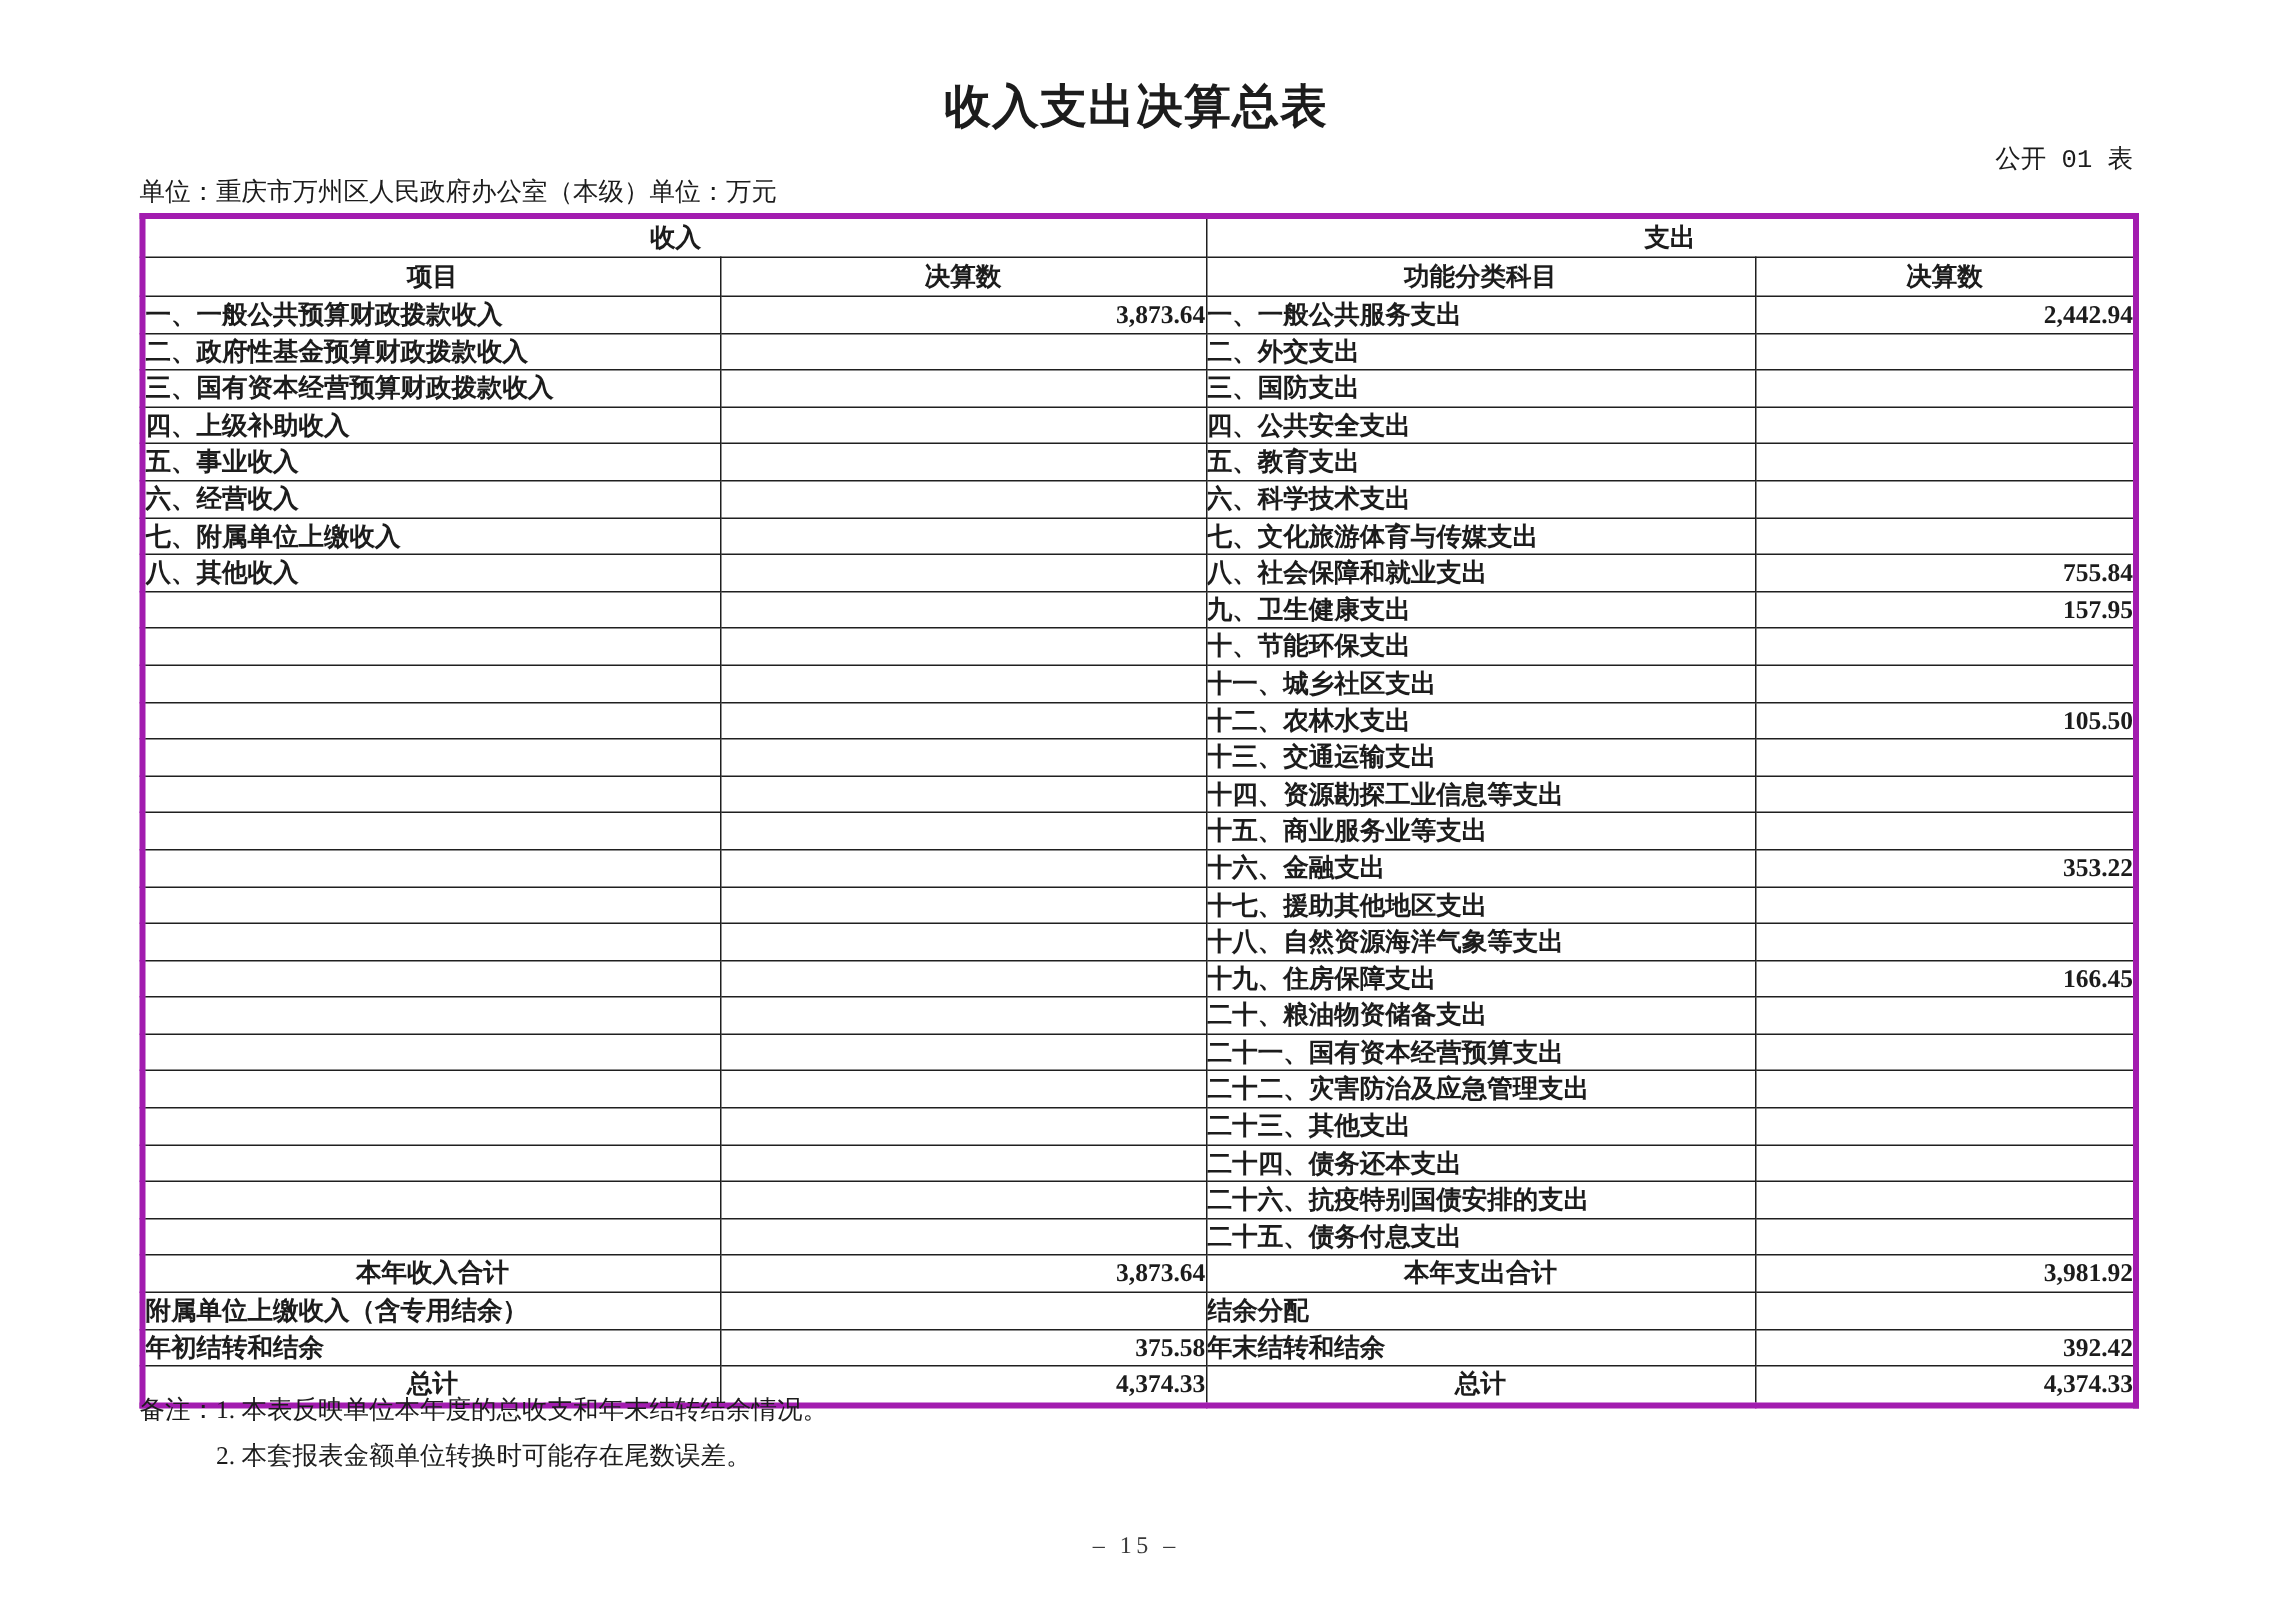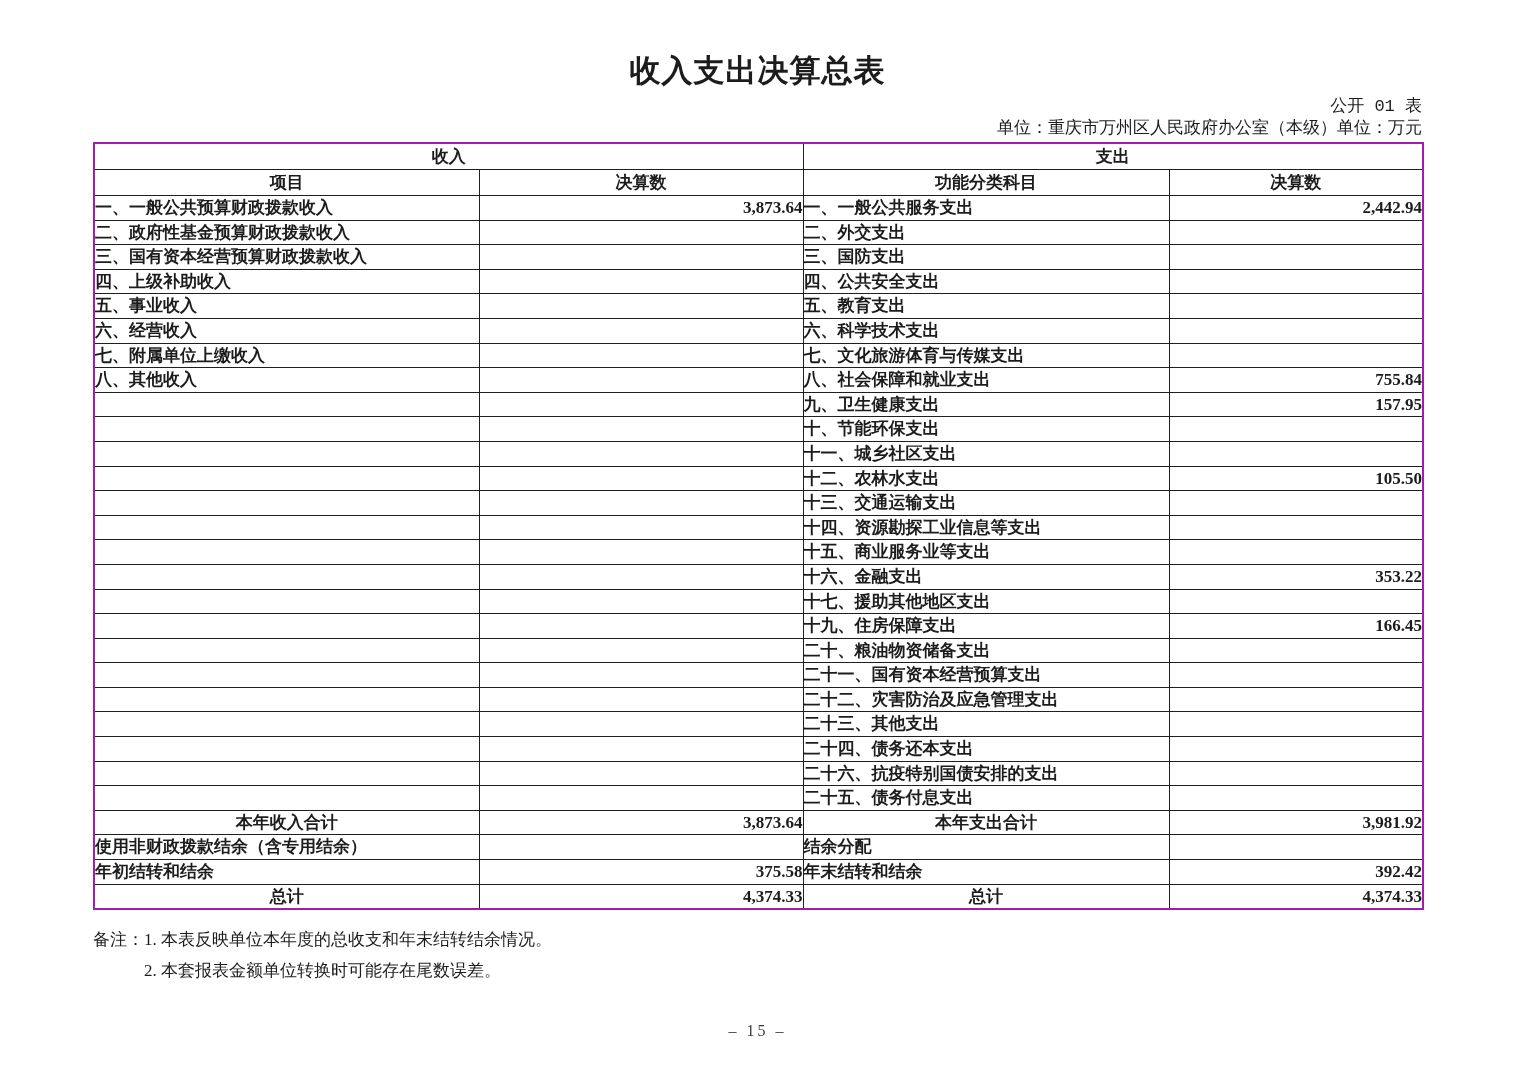--- a/index.html
+++ b/index.html
@@ -18,29 +18,29 @@
     letter-spacing:1px;
     margin:0;
   }
   .table-code{
     position:absolute;top:94px;right:93px;
     font-size:17px;
     font-family:Liberation Mono, monospace;
   }
   .meta-row{
     position:absolute;top:116px;left:93px;right:93px;
-    display:flex;justify-content:flex-end;
+    display:flex;justify-content:flex-start;
     font-size:17px;
   }
   table.budget{
     position:absolute;top:142px;left:93px;
     width:1329px;
     border-collapse:collapse;table-layout:fixed;
     font-size:17px;
-    border:2px solid #a21caf;
+    border:4px solid #a21caf;
   }
   table.budget th,table.budget td{
     border:1px solid #1f1f1f;
     padding:0;
     height:23.6px;
     line-height:1.15;
     overflow:hidden;
     white-space:nowrap;
   }
   table.budget th{
@@ -206,20 +206,26 @@
         </tr>
         <tr>
           <td class="c-label"></td>
           <td class="c-value"></td>
           <td class="c-label">十七、援助其他地区支出</td>
           <td class="c-value"></td>
         </tr>
         <tr>
           <td class="c-label"></td>
           <td class="c-value"></td>
+          <td class="c-label">十八、自然资源海洋气象等支出</td>
+          <td class="c-value"></td>
+        </tr>
+        <tr>
+          <td class="c-label"></td>
+          <td class="c-value"></td>
           <td class="c-label">十九、住房保障支出</td>
           <td class="c-value">166.45</td>
         </tr>
         <tr>
           <td class="c-label"></td>
           <td class="c-value"></td>
           <td class="c-label">二十、粮油物资储备支出</td>
           <td class="c-value"></td>
         </tr>
         <tr>
@@ -258,21 +264,21 @@
           <td class="c-label">二十五、债务付息支出</td>
           <td class="c-value"></td>
         </tr>
         <tr>
           <td class="c-label center">本年收入合计</td>
           <td class="c-value">3,873.64</td>
           <td class="c-label center">本年支出合计</td>
           <td class="c-value">3,981.92</td>
         </tr>
         <tr>
-          <td class="c-label">使用非财政拨款结余（含专用结余）</td>
+          <td class="c-label">附属单位上缴收入（含专用结余）</td>
           <td class="c-value"></td>
           <td class="c-label">结余分配</td>
           <td class="c-value"></td>
         </tr>
         <tr>
           <td class="c-label">年初结转和结余</td>
           <td class="c-value">375.58</td>
           <td class="c-label">年末结转和结余</td>
           <td class="c-value">392.42</td>
         </tr>

